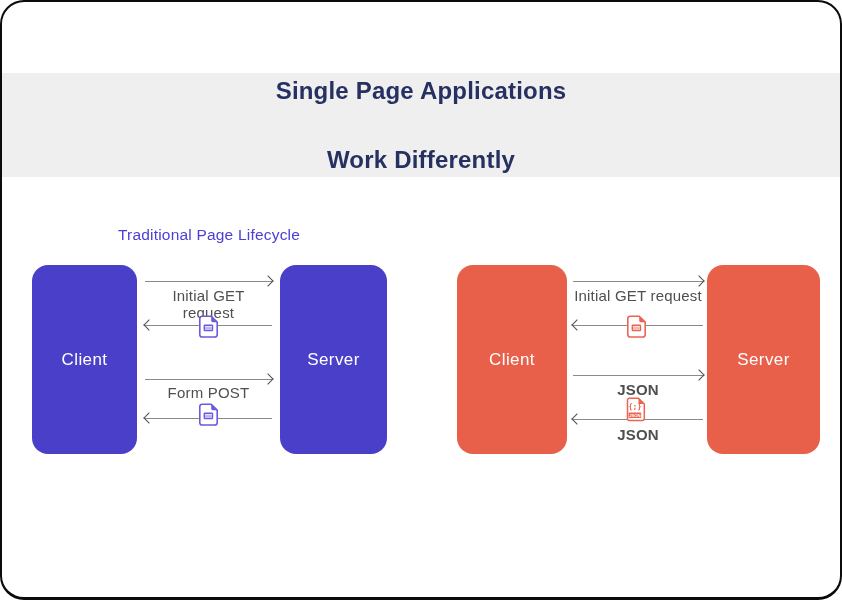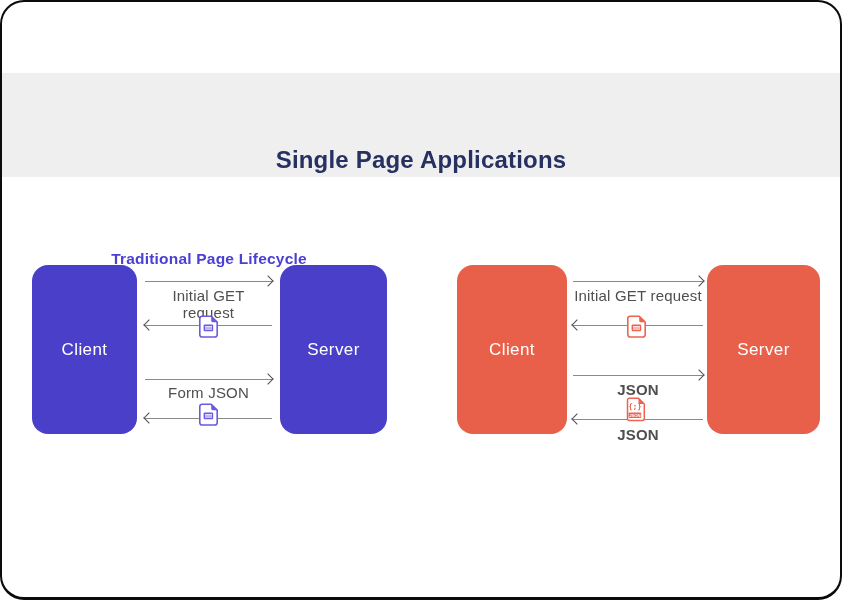--- a/index.html
+++ b/index.html
@@ -9,36 +9,36 @@
     width:838px;height:595px;
     background:#ffffff;
     border:2px solid #0b0b0b;border-bottom-width:3px;
     border-radius:24px;
     overflow:hidden;
   }
   
   .title-band{
     position:absolute;left:0;top:71px;width:100%;height:104px;
     background:#efeff0;
-    display:flex;flex-direction:column;align-items:center;justify-content:flex-end;
+    display:flex;flex-direction:column;align-items:center;justify-content:space-between;
   }
   .title-line{
     font-size:24px;font-weight:700;color:#263061;line-height:35px;
     letter-spacing:0.2px;text-align:center;
   }
   
   .panel-heading{
     position:absolute;top:224px;width:300px;text-align:center;
-    font-size:15.5px;font-weight:700;letter-spacing:0.2px;margin-top:24px;
+    font-size:15.5px;font-weight:400;letter-spacing:0.2px;
   }
   .heading-trad{left:57px;color:#4b40d4;}
   .heading-spa{left:485px;color:#ee6450;}
   
   .node{
-    position:absolute;top:263px;height:169px;border-radius:16px;
+    position:absolute;top:263px;height:189px;border-radius:16px;
     display:flex;align-items:center;justify-content:center;
     color:#ffffff;font-size:17px;font-weight:500;letter-spacing:0.4px;
   }
   .node.purple{background:#4a3fc9;}
   .node.orange{background:#e9604a;}
   .trad-client{left:30px;width:105px;}
   .trad-server{left:278px;width:107px;}
   .spa-client{left:455px;width:110px;}
   .spa-server{left:705px;width:113px;}
   
@@ -62,20 +62,21 @@
   .flow-icon{position:absolute;z-index:3;}
 </style>
 </head>
 <body>
 
 <div class="stage">
   <div class="card">
 
     <div class="title-band">
       <div class="title-line">Single Page Applications</div>
+      <div class="title-line">Work Differently</div>
     </div>
 
     <div class="panel-heading heading-trad">Traditional Page Lifecycle</div>
 
     <div class="node purple trad-client">
       <span>Client</span>
     </div>
     <div class="node purple trad-server">
       <span>Server</span>
     </div>
@@ -95,21 +96,21 @@
         <rect x="5.6" y="9.6" width="9.6" height="6.6" rx="1.2" fill="#6a5ae0"></rect>
         <line x1="7" y1="11.6" x2="14" y2="11.6" stroke="#ffffff" stroke-width="0.9"></line>
         <line x1="7" y1="12.9" x2="14" y2="12.9" stroke="#ffffff" stroke-width="0.9"></line>
         <line x1="7" y1="14.2" x2="14" y2="14.2" stroke="#ffffff" stroke-width="0.9"></line>
       </svg>
     </div>
 
     <div class="arrow right arrow-trad" style="top:377px">
         <span class="head"></span>
       </div>
-    <div class="flow-label trad" style="top:382px">Form JSON</div>
+    <div class="flow-label trad" style="top:382px">Form POST</div>
 
     <div class="arrow left arrow-trad" style="top:416px">
         <span class="head"></span>
       </div>
     <div class="flow-icon" style="left:196px;top:401px">
       <svg width="21" height="23" viewBox="0 0 21 23">
         <path d="M4 1.2 h9.2 l6 6 v12.6 a2.2 2.2 0 0 1 -2.2 2.2 h-13 a2.2 2.2 0 0 1 -2.2 -2.2 v-16.4 a2.2 2.2 0 0 1 2.2 -2.2 z" fill="#ffffff" stroke="#6a5ae0" stroke-width="1.6"></path>
         <path d="M13.2 1.2 l6 6 h-4.6 a1.4 1.4 0 0 1 -1.4 -1.4 z" fill="#6a5ae0"></path>
         <rect x="5.6" y="9.6" width="9.6" height="6.6" rx="1.2" fill="#6a5ae0"></rect>
         <line x1="7" y1="11.6" x2="14" y2="11.6" stroke="#ffffff" stroke-width="0.9"></line>

